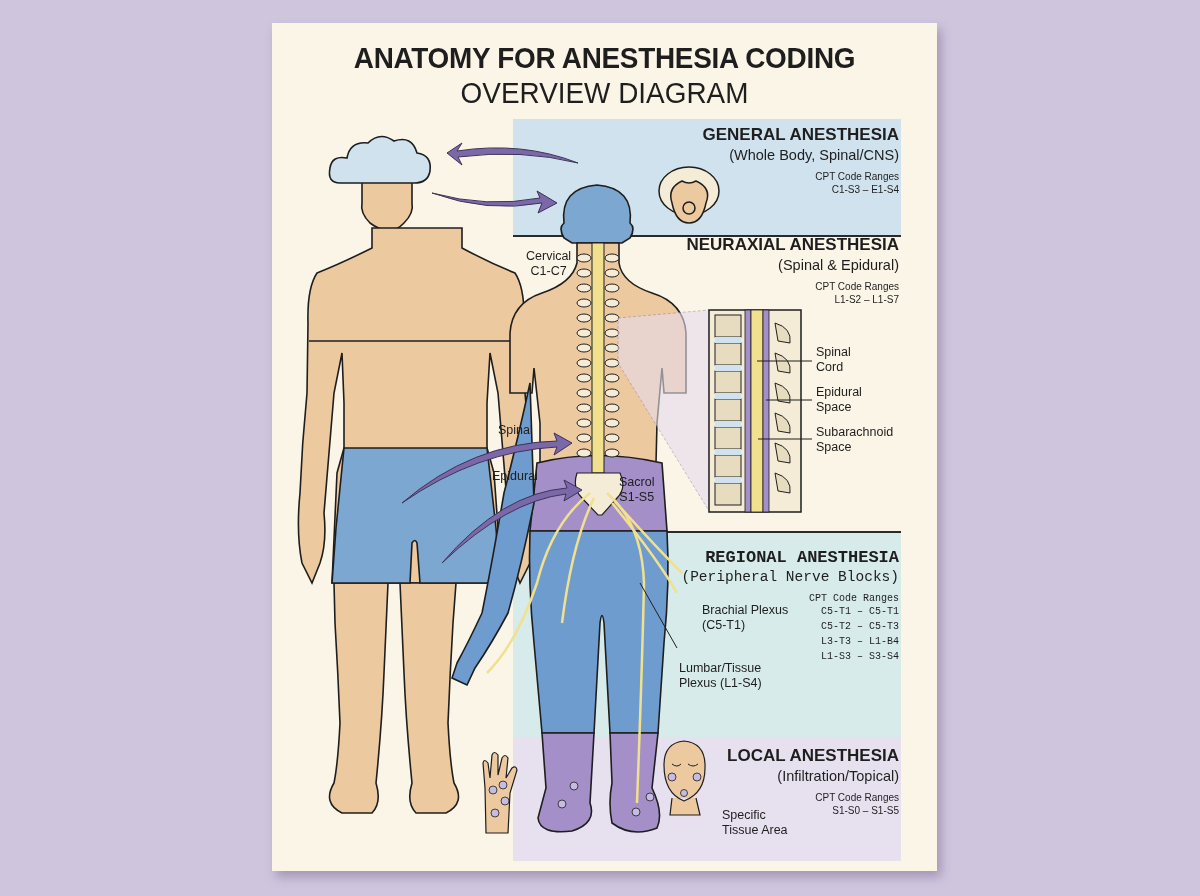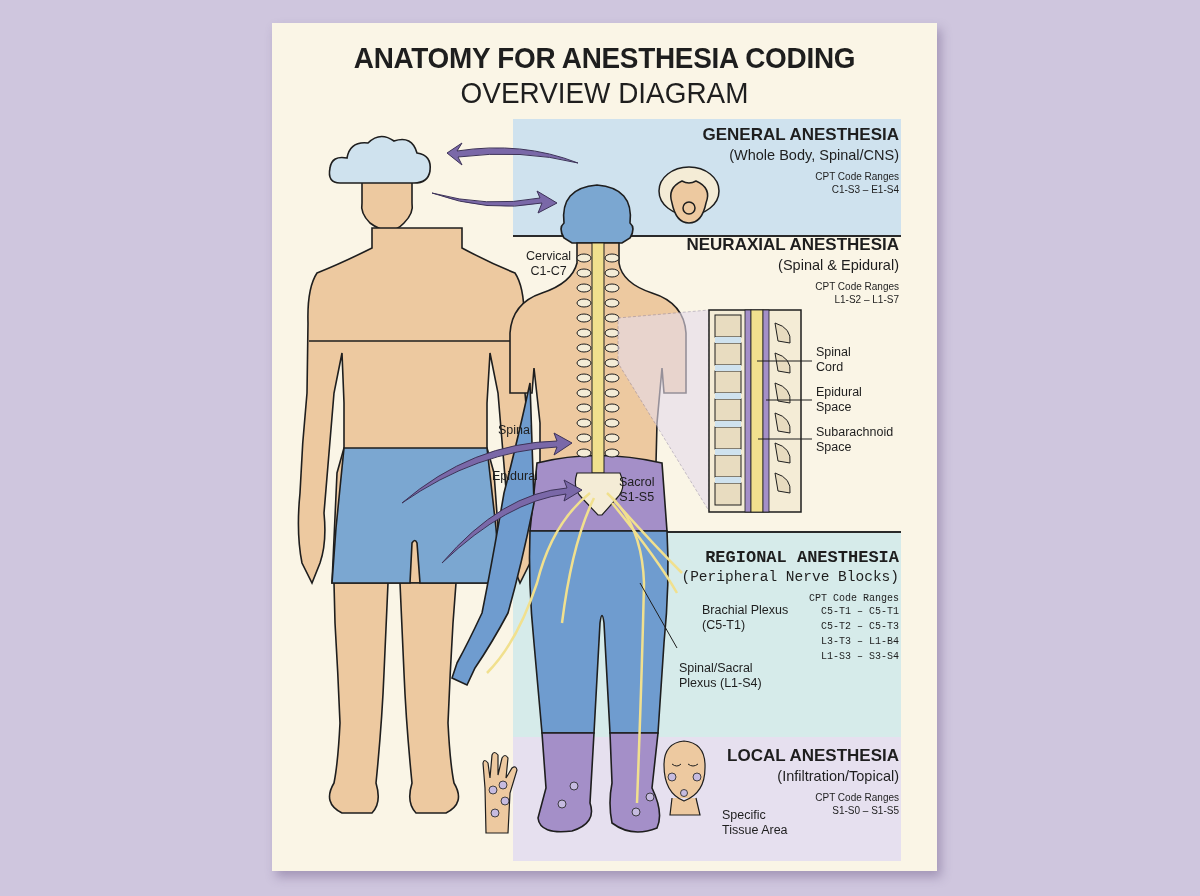--- a/index.html
+++ b/index.html
@@ -254,20 +254,20 @@
   </div>
   <div class="lbl" style="left:544px; top:402px;">
     <div>Subarachnoid</div>
       <div>Space</div>
   </div>
   <div class="lbl" style="left:430px; top:580px; text-align:left;">
     <div>Brachial Plexus</div>
       <div>(C5-T1)</div>
   </div>
   <div class="lbl" style="left:407px; top:638px;">
-    <div>Spinal/Sacral</div>
+    <div>Lumbar/Tissue</div>
       <div>Plexus (L1-S4)</div>
   </div>
   <div class="lbl" style="left:450px; top:785px;">
     <div>Specific</div>
       <div>Tissue Area</div>
   </div>
 </div>
 
 </body></html>

